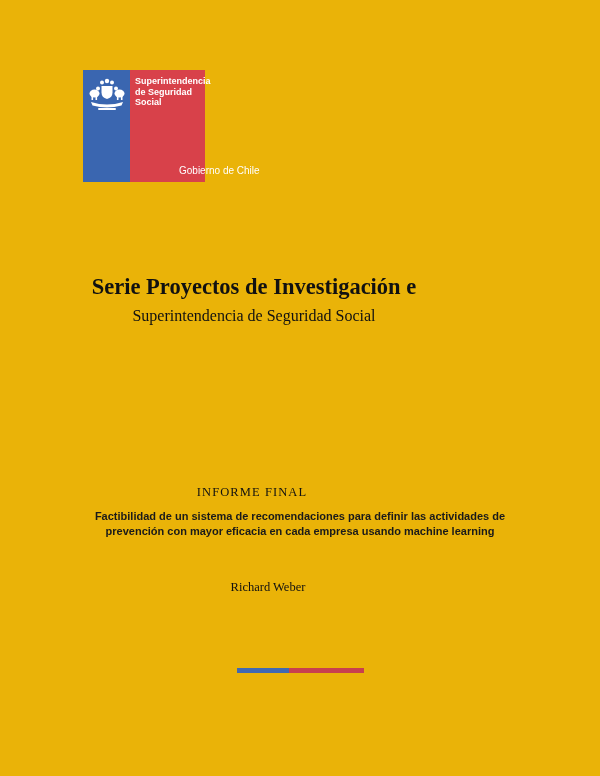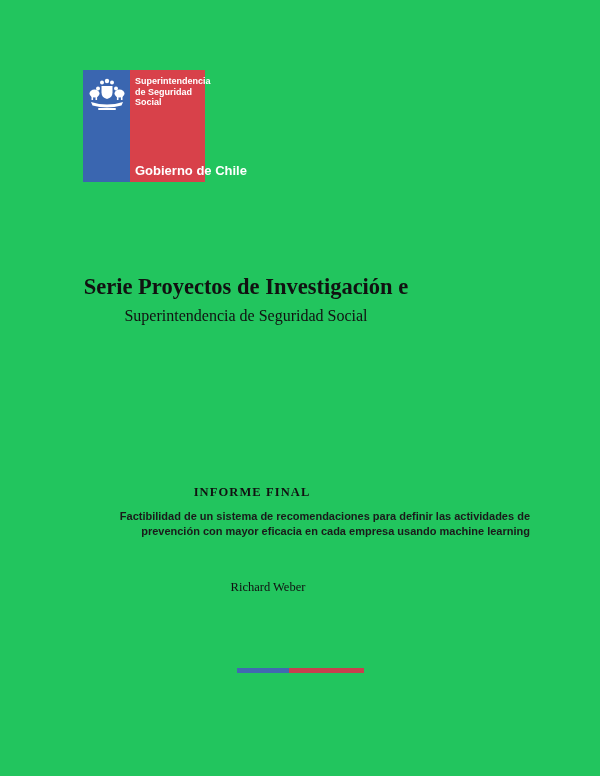--- a/index.html
+++ b/index.html
@@ -8,21 +8,21 @@
     --bar-blue:#4169B1;
     --bar-red:#C8404E;
     --ink:#111111;
   }
   *{margin:0;padding:0;box-sizing:border-box;}
   html,body{background:#ffffff;}
   body{
     width:600px;height:776px;position:relative;overflow:hidden;
     font-family:"Liberation Serif", serif;color:var(--ink);
   }
-  .page{position:absolute;inset:0;background:#22c55e;}
+  .page{position:absolute;inset:0;background:#eab308;}
 
   
   .logo{
     position:absolute;left:83px;top:70px;width:122px;height:112px;
     display:flex;flex-direction:row;
   }
   .logo-blue{
     width:47px;height:112px;background:var(--logo-blue);
     display:flex;justify-content:center;align-items:flex-start;
   }
@@ -31,45 +31,45 @@
     width:75px;height:112px;background:var(--logo-red);
     display:flex;flex-direction:column;justify-content:space-between;
   }
   .logo-org{
     color:#ffffff;font-family:"Liberation Sans", sans-serif;
     font-weight:bold;font-size:9px;line-height:10.5px;
     padding:6px 3px 0 5px;
   }
   .logo-gov{
     color:#ffffff;font-family:"Liberation Sans", sans-serif;
-    font-weight:bold;font-size:13px;line-height:9px;
-    padding:0 2px 7px 5px;white-space:nowrap;
+    font-weight:normal;font-size:10px;line-height:9px;
+    padding:0 2px 7px 5px;white-space:nowrap;margin-left:44px;
   }
 
   
   .title-block{
-    position:absolute;left:8px;top:274px;width:476px;text-align:center;
+    position:absolute;left:16px;top:274px;width:476px;text-align:center;
   }
   .doc-title{
     font-weight:bold;font-size:22.5px;line-height:26px;
     font-family:"Liberation Serif", serif;
   }
   .doc-subtitle{
     margin-top:7px;font-size:16px;line-height:18px;
     font-family:"Liberation Serif", serif;
   }
 
   
   .report-heading{
     position:absolute;left:0;top:485px;width:504px;text-align:center;
-    font-weight:bold;font-size:12.5px;letter-spacing:1.1px;
+    font-weight:normal;font-size:12.5px;letter-spacing:1.1px;
     font-family:"Liberation Serif", serif;
   }
   .report-desc{
-    position:absolute;left:70px;top:509px;width:460px;text-align:right;
+    position:absolute;left:70px;top:509px;width:460px;text-align:center;
     font-family:"Liberation Sans", sans-serif;
     font-weight:bold;font-size:11px;line-height:15px;color:#1a1a1a;
   }
 
   
   .author-block{
     position:absolute;left:0;top:580px;width:536px;text-align:center;
     font-size:12.5px;line-height:14.5px;
     font-family:"Liberation Serif", serif;
   }

